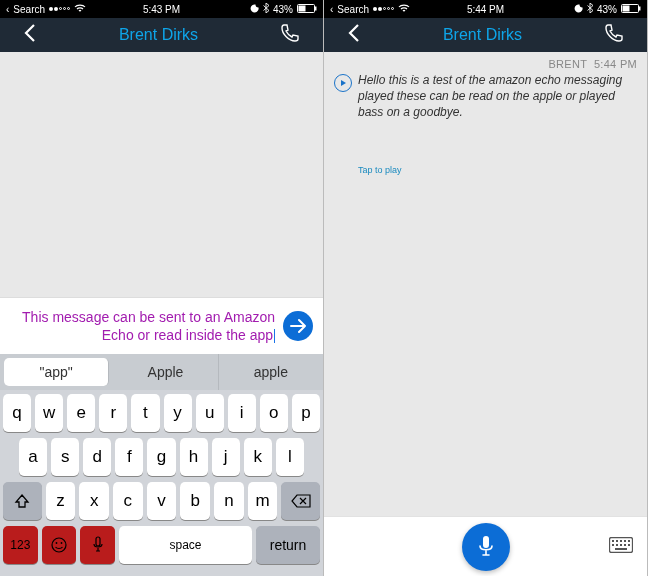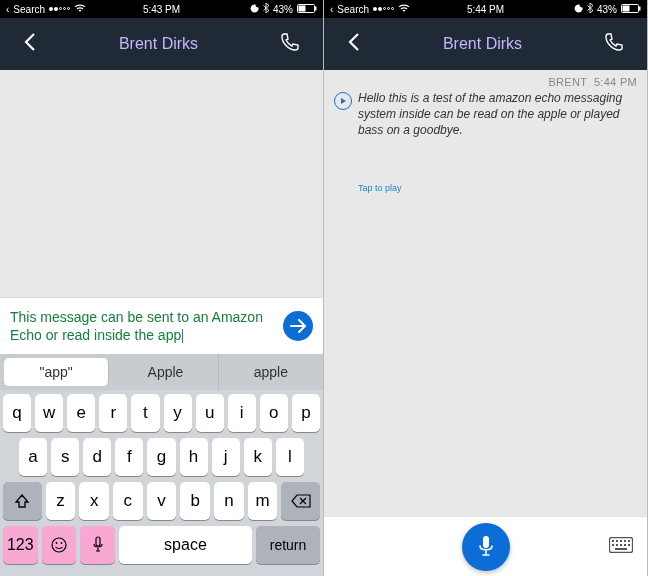--- a/index.html
+++ b/index.html
@@ -34,23 +34,23 @@
     padding: 0 6px;
   }
   .statusbar .sb-left, .statusbar .sb-right { display: flex; align-items: center; gap: 4px; }
   .statusbar .sb-time { position:absolute; left:50%; transform:translateX(-50%); font-weight:400; }
   .dots { display:flex; gap:1px; }
   .dot { width:4px; height:4px; border-radius:50%; background:#fff; }
   .dot.off { background:transparent; border:1px solid #fff; width:3px; height:3px; }
 
   
   .appheader {
-    height: 52px;
+    height: 34px;
     background: #1f2a36;
-    color:#c4b5fd;
+    color:#0ea5e9;
     display:flex;
     align-items:center;
     justify-content:space-between;
     padding:0 23px;
   }
   .appheader .title { font-size:16px; font-weight:400; }
   .icon-back svg, .icon-call svg { stroke:#fff; fill:none; }
 
   .convo {
     flex:1;
@@ -78,22 +78,23 @@
     background:#fff;
     padding:10px 10px;
     display:flex;
     align-items:center;
     gap:8px;
     border-top:1px solid #ddd;
   }
   .compose-text {
     flex:1;
     font-size:14px;
-    color:#15803d;
+    color:#a21caf;
     line-height:1.3;
+    text-align:right;
   }
   .cursor { display:inline-block; width:1px; height:14px; background:#1a73e8; vertical-align:middle; margin-left:1px; }
   .send-btn {
     width:30px; height:30px; border-radius:50%;
     background:#0c6dd6; display:flex; align-items:center; justify-content:center;
   }
 
   
   .suggestbar {
     background:#c8ccd1; height:36px; display:flex;
@@ -110,22 +111,22 @@
     background:#d1d4d9;
     padding:4px 3px 6px;
   }
   .krow { display:flex; gap:4px; margin-bottom:6px; justify-content:center; }
   .key {
     background:#fff; border-radius:5px; height:38px;
     box-shadow:0 1px 0 #888;
     display:flex; align-items:center; justify-content:center;
     font-size:17px; color:#000; flex:1; min-width:0;
   }
-  .key.fn { background:#f9a8d4; flex:1.3; font-size:16px;}
-  .key.space { flex:5; font-size:16px; }
+  .key.fn { background:#b91c1c; flex:1.3; font-size:12px;}
+  .key.space { flex:5; font-size:12px; }
   .key.return { background:#adb2bb; flex:2.4; font-size:14px; }
   .key.shift, .key.del { background:#adb2bb; flex:1.3; }
   .row3 { padding:0 0; }
   .row2 { padding:0 16px; }
 
   
   .bottombar {
     height:60px; background:#fff;
     display:flex; align-items:center; justify-content:center;
     position:relative;
@@ -335,21 +336,21 @@
         </svg>
     </span>
   </div>
 
   <div class="convo">
     <div class="msg-meta">
       <span>BRENT</span>&nbsp;&nbsp;<span>5:44 PM</span>
     </div>
     <div class="msg-row">
       <div class="play-circle"></div>
-      <div class="msg-text">Hello this is a test of the amazon echo messaging system inside can be read on the apple or played bass on a goodbye.</div>
+      <div class="msg-text">Hello this is a test of the amazon echo messaging played these can be read on the apple or played bass on a goodbye.</div>
     </div>
     <div class="tap-play">Tap to play</div>
   </div>
 
   <div class="bottombar">
     <div class="mic-btn">
       <svg width="20" height="26" viewBox="0 0 20 26">
         <rect x="7" y="2" width="6" height="12" rx="3" fill="#fff"></rect>
         <path d="M4 12 C4 17 16 17 16 12 M10 17 L10 21 M7 21 L13 21" stroke="#fff" stroke-width="1.6" fill="none" stroke-linecap="round"></path>
       </svg>

